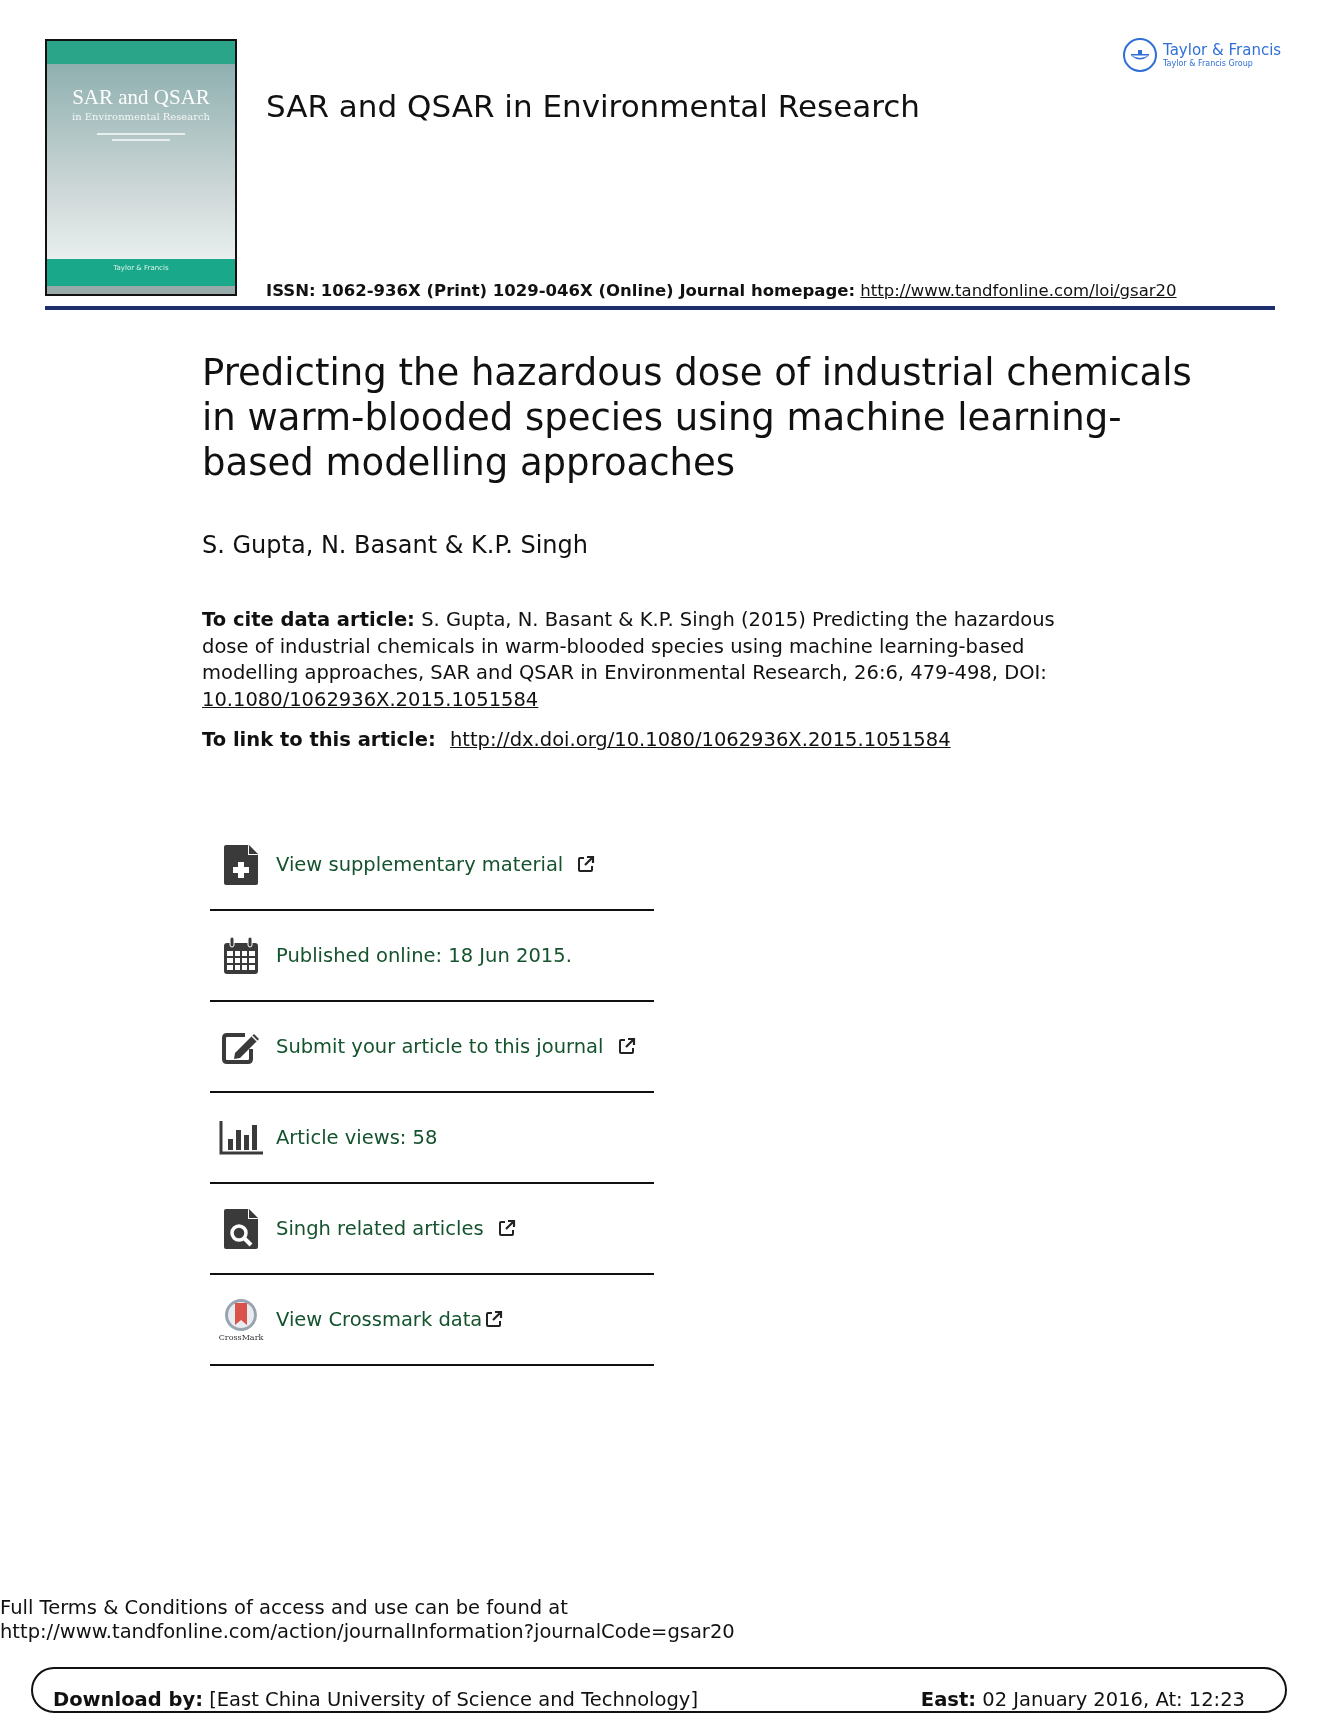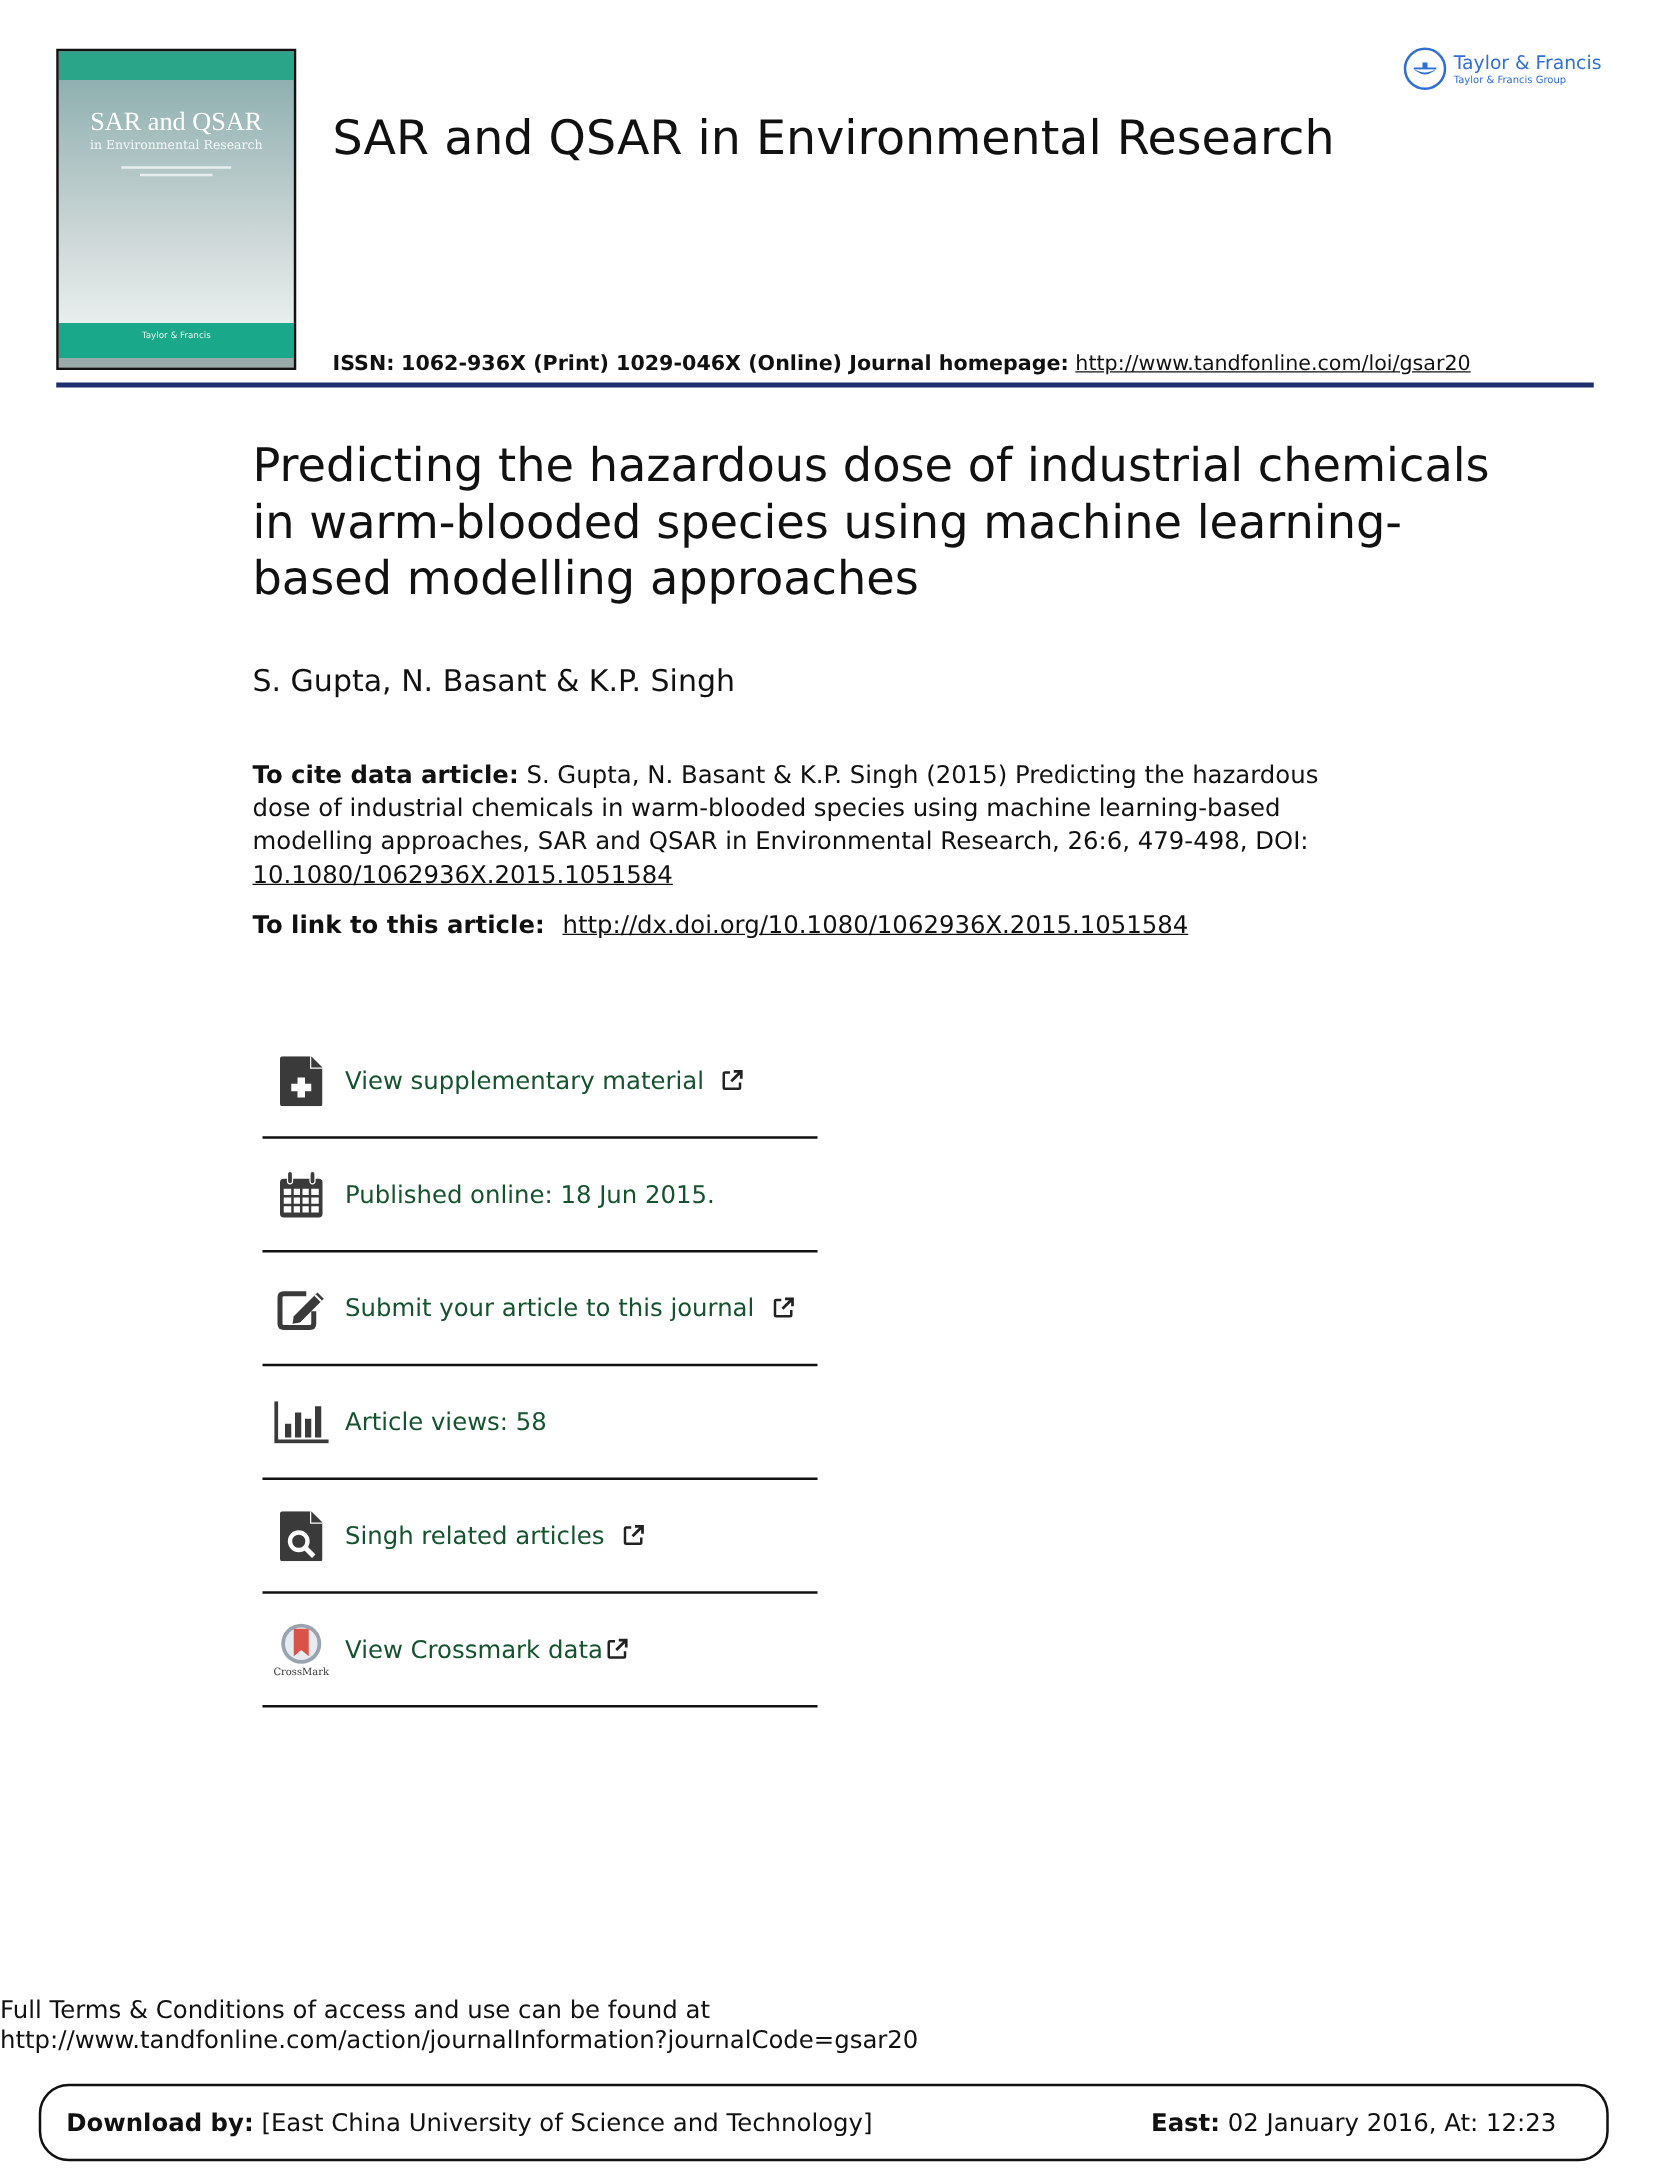--- a/index.html
+++ b/index.html
@@ -11,21 +11,21 @@
   .cover { left: 45px; top: 39px; width: 192px; height: 257px; border: 2px solid #111;
            box-sizing: border-box; background: linear-gradient(#2aa58a 0 9%, #8fb0b0 9%, #cfd8d8 60%, #e8eeee 86%, #1aa88a 86% 97%, #9aa 97%);
            overflow: hidden; }
   .cover .ctitle { position: absolute; left: 0; right: 0; top: 44px; text-align: center;
                    font-family: Liberation Serif, serif; color: #fff; font-size: 21px; }
   .cover .csub { position: absolute; left: 0; right: 0; top: 70px; text-align: center;
                  font-family: "DejaVu Serif", "Liberation Serif", serif; color: #f2f6f6; font-size: 10px; }
   .cover .cline { position: absolute; left: 50px; right: 50px; height: 2px; background: #e6eeee; }
   .cover .clogo { position: absolute; left: 0; right: 0; bottom: 22px; text-align: center; color: #e0f5ef; font-size: 7px; }
 
-  .journal-title { left: 266px; top: 88px; font-size: 38px; color: #111; white-space: nowrap; }
+  .journal-title { left: 266px; top: 88px; font-size: 31px; color: #111; white-space: nowrap; }
   .issn { left: 266px; top: 281px; font-size: 16.5px; color: #111; white-space: nowrap; }
   .issn b { font-weight: bold; }
   .issn a { color: #111; text-decoration: underline; }
   .rule { left: 45px; top: 306px; width: 1230px; height: 4px; background: #1c2e6b; }
 
   .tf-logo { left: 1123px; top: 38px; display: flex; align-items: center; }
   .tf-logo .circle { width: 34px; height: 34px; border: 2px solid #2f6fd6; border-radius: 50%; box-sizing: border-box;
                      display: flex; align-items: center; justify-content: center; }
   .tf-logo .txt { margin-left: 6px; color: #2f6fd6; line-height: 1; }
   .tf-logo .t1 { font-size: 15px; }
@@ -46,22 +46,22 @@
   .info { left: 210px; top: 820px; width: 444px; }
   .item { position: relative; height: 89px; display: flex; align-items: center; }
   .item.sep { border-top: 2px solid #111; }
   .item .icon { width: 44px; height: 44px; margin-left: 9px; display: flex; align-items: center; justify-content: center; }
   .item .label { margin-left: 13px; font-size: 19.5px; color: #14532d; white-space: nowrap; }
   .item .ext { display: inline-block; margin-left: 8px; vertical-align: -2px; }
   .info .last-rule { height: 0; border-top: 2px solid #111; }
 
   
   .terms { left: 0; width: 1322px; top: 1596px; text-align: left; font-size: 19.5px; line-height: 24px; color: #111; }
-  .download-bar { left: 31px; top: 1667px; width: 1256px; height: 62px; border: 2px solid #111; border-radius: 24px;
-                  box-sizing: border-box; display: flex; align-items: center; justify-content: space-between; padding: 0 40px 0 20px; }
+  .download-bar { left: 31px; top: 1667px; width: 1256px; height: 46px; border: 2px solid #111; border-radius: 24px;
+                  box-sizing: border-box; display: flex; align-items: flex-end; justify-content: space-between; padding: 0 40px 0 20px; }
   .download-bar span { font-size: 19.5px; color: #111; white-space: nowrap; }
   .download-bar b { font-weight: bold; }
 </style>
 </head>
 <body>
 
 <div class="abs cover">
   <div class="ctitle">SAR and QSAR</div>
   <div class="csub">in Environmental Research</div>
   <div class="cline" style="top:92px"></div>

